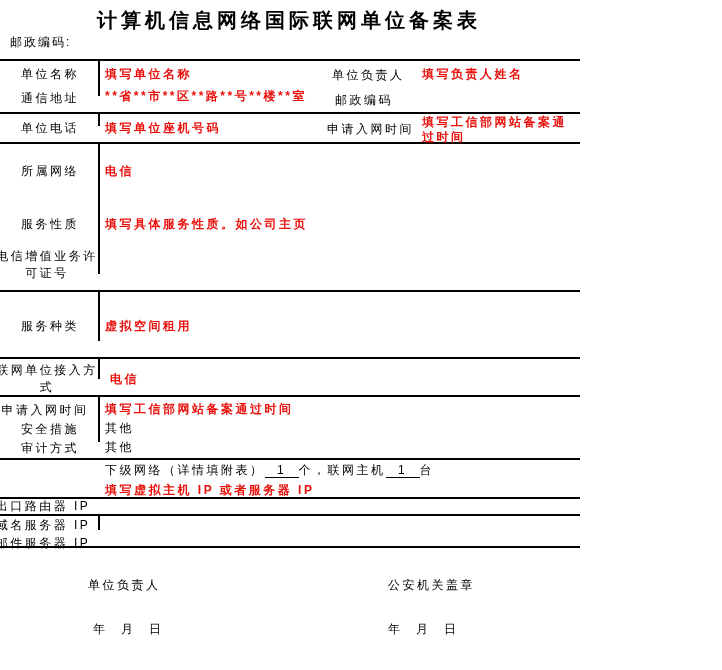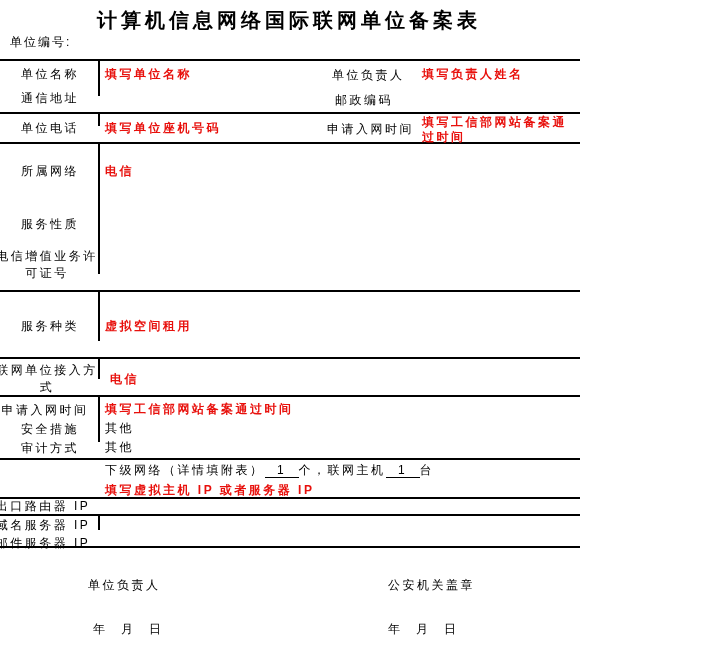--- a/index.html
+++ b/index.html
@@ -63,33 +63,34 @@
   .datez{
     position:absolute;font-size:12px;letter-spacing:2px;color:#000;white-space:nowrap;
   }
 </style>
 </head>
 <body>
 
 <div class="page">
 
   <div class="title">计算机信息网络国际联网单位备案表</div>
-  <div class="unit-no">单位编号:</div>
+  <div class="unit-no">邮政编码:</div>
 
   <div class="tbl">
 
     <div class="row r1">
       <div class="lcell">
         <div class="lbl" style="top:6px">单位名称</div>
         <div class="lbl" style="top:30px">通信地址</div>
       </div>
       <div class="ccell">
         <div class="txt red" style="left:5px;top:6px">填写单位名称</div>
         <div class="txt" style="left:232px;top:7px">单位负责人</div>
         <div class="txt red" style="left:322px;top:6px">填写负责人姓名</div>
+        <div class="txt red" style="left:5px;top:28px">**省**市**区**路**号**楼**室</div>
         <div class="txt" style="left:235px;top:32px">邮政编码</div>
       </div>
     </div>
 
     <div class="row r2">
       <div class="lcell">
         <div class="lbl" style="top:7px">单位电话</div>
       </div>
       <div class="ccell">
         <div class="txt red" style="left:5px;top:7px">填写单位座机号码</div>
@@ -99,20 +100,21 @@
     </div>
 
     <div class="row r3">
       <div class="lcell">
         <div class="lbl" style="top:20px">所属网络</div>
         <div class="lbl" style="top:73px">服务性质</div>
         <div class="lbl wrap wide" style="top:104px">电信增值业务许可证号</div>
       </div>
       <div class="ccell">
         <div class="txt red" style="left:5px;top:20px">电信</div>
+        <div class="txt red" style="left:5px;top:73px">填写具体服务性质。如公司主页</div>
       </div>
     </div>
 
     <div class="row r4">
       <div class="lcell">
         <div class="lbl" style="top:27px">服务种类</div>
       </div>
       <div class="ccell">
         <div class="txt red" style="left:5px;top:27px">虚拟空间租用</div>
       </div>

